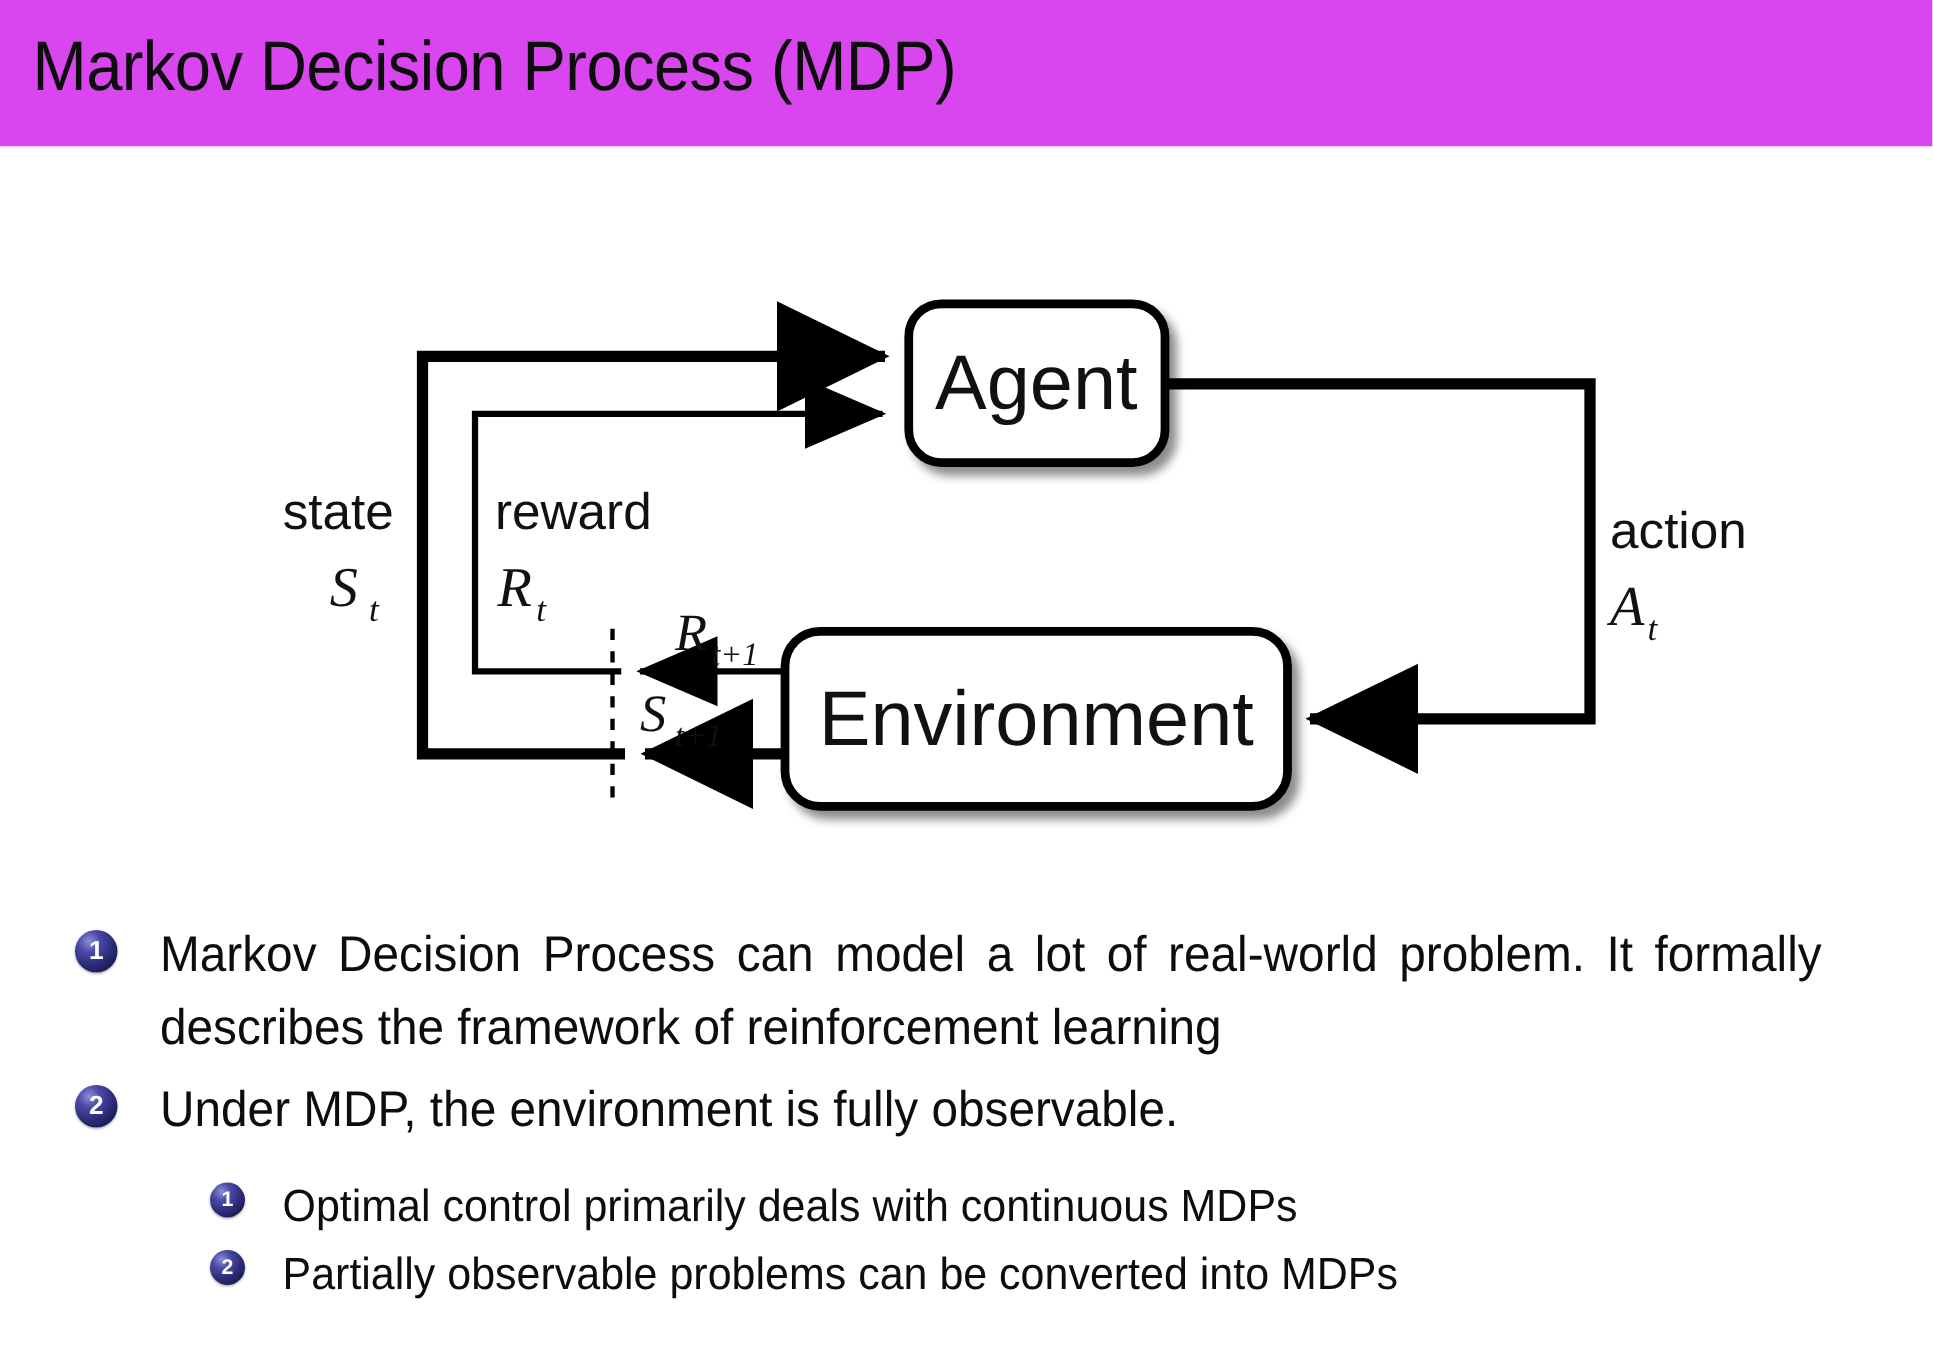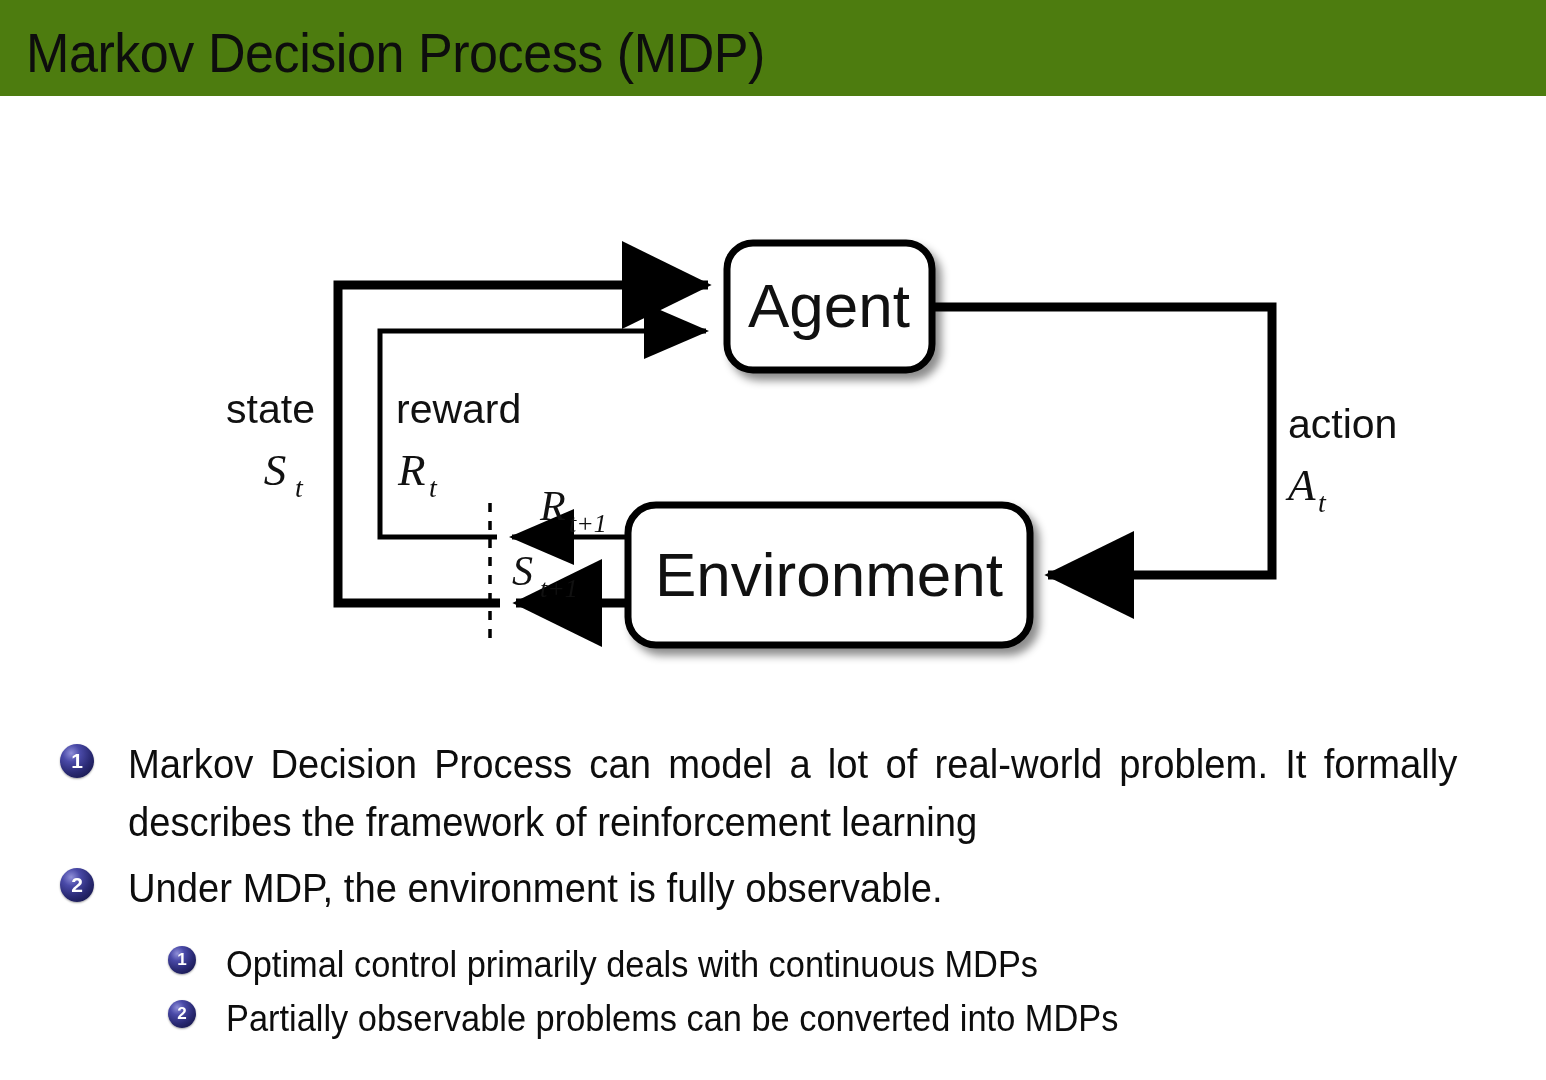--- a/index.html
+++ b/index.html
@@ -16,22 +16,22 @@
     font-family: "Liberation Sans", sans-serif;
     color: #000000;
   }
 
   
   #header-bar {
     position: absolute;
     left: 0;
     top: 0;
     width: 1546px;
-    height: 96px;
-    background: #4d7c0f;
+    height: 117px;
+    background: #d946ef;
   }
   #slide-title {
     position: absolute;
     left: 26px;
     top: 16px;
     font-size: 56px;
     line-height: 74px;
     letter-spacing: -0.5px;
     font-family: "Liberation Sans", sans-serif;
     color: #0d0d0d;

